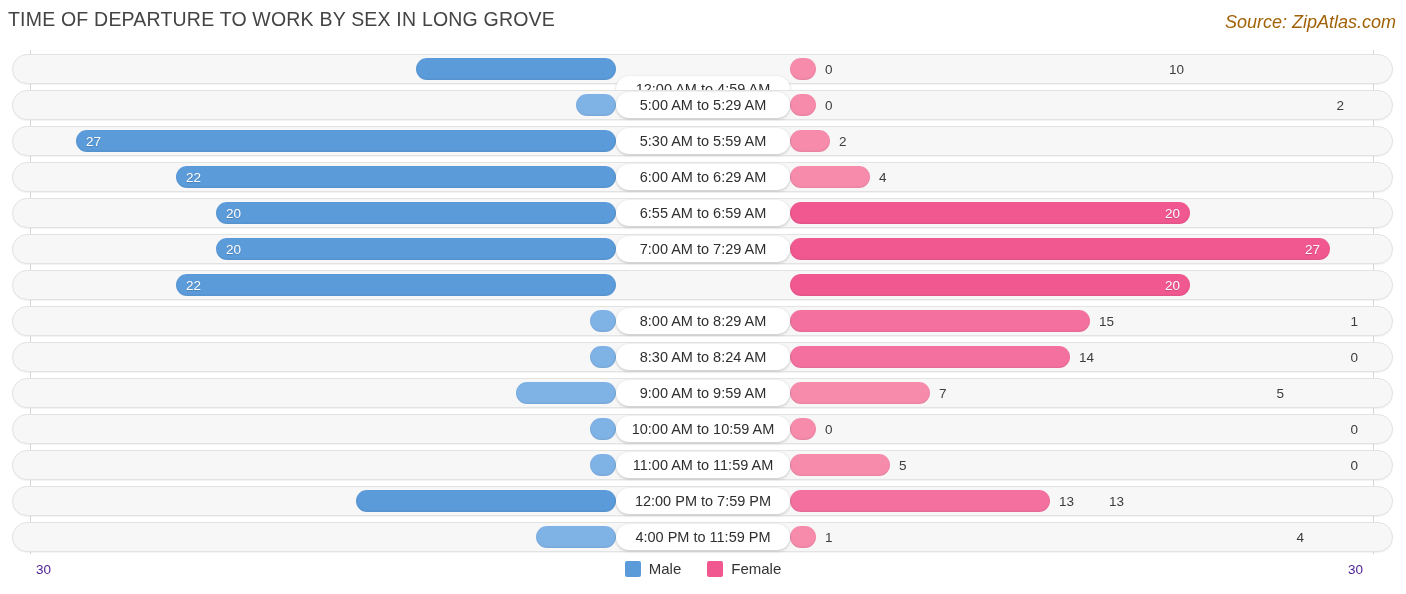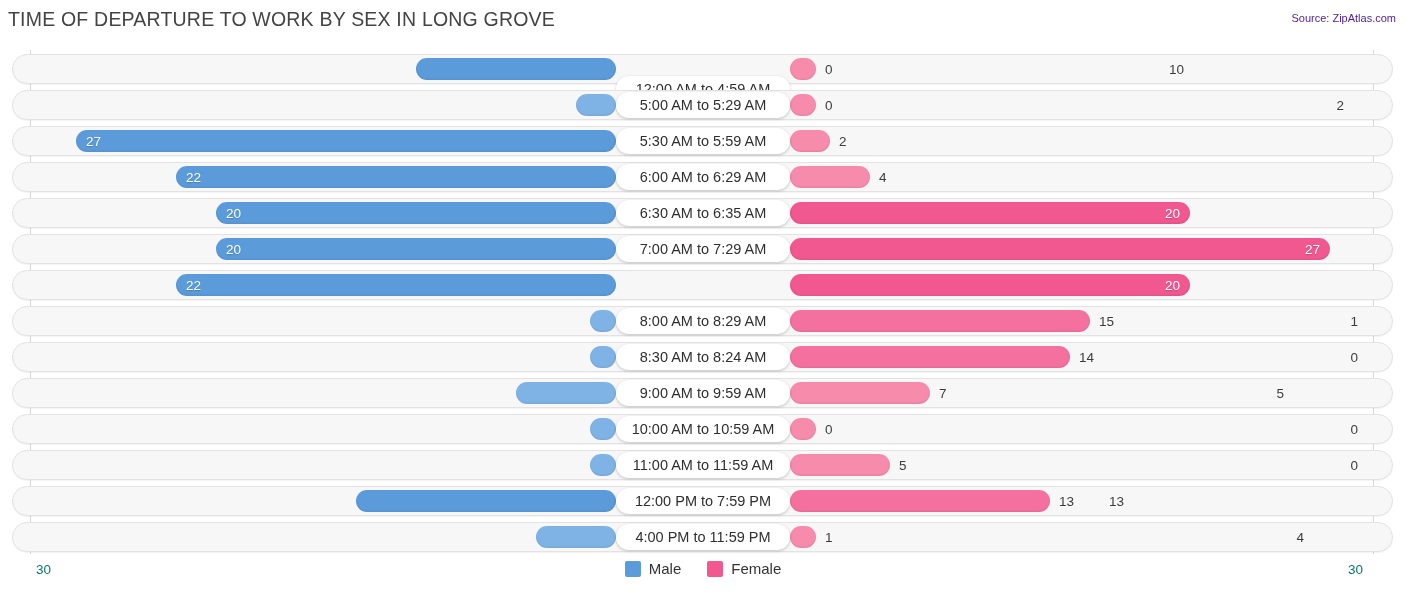--- a/index.html
+++ b/index.html
@@ -15,21 +15,21 @@
 
   
   .title{
     position:absolute;left:8px;top:8px;
     font-size:19.5px;letter-spacing:.2px;
     color:#444444;font-weight:400;
     white-space:nowrap;
   }
   .source{
     position:absolute;right:10px;top:12px;
-    font-size:11px;color:#4c1d95;
+    font-size:18px;font-style:italic;color:#a16207;
     white-space:nowrap;
   }
 
   
   .plot{position:absolute;left:0;top:50px;width:1406px;height:504px;}
 
   .axis-line{
     position:absolute;top:0;width:1px;height:504px;
     background:#d8d8d8;
   }
@@ -94,21 +94,21 @@
     box-shadow:0 1px 3px rgba(0,0,0,.22);
     display:flex;align-items:center;justify-content:center;
     font-size:14.5px;color:#2f2f2f;
     box-sizing:border-box;
     white-space:nowrap;
   }
 
   
   .axis-tick{
     position:absolute;top:562px;
-    font-size:13.5px;color:#0f766e;
+    font-size:13.5px;color:#4c1d95;
   }
   .tick-left{left:36px;}
   .tick-right{left:1348px;}
 
   .legend{
     position:absolute;top:560px;left:0;width:1406px;
     display:flex;align-items:center;justify-content:center;gap:26px;
     pointer-events:none;
   }
   .legend-item{display:flex;align-items:center;gap:8px;}
@@ -162,21 +162,21 @@
         <div class="cat-pill" style="left: 604px; width: 174px;">6:00 AM to 6:29 AM</div>
       </div>
       <div class="row" style="top: 148px;">
         <div class="track"></div>
         <div class="bar male strong" style="left: 204px; width: 400px;">
           <span class="bar-val-in left">20</span>
         </div>
         <div class="bar female strong" style="left: 778px; width: 400px;">
           <span class="bar-val-in right">20</span>
         </div>
-        <div class="cat-pill" style="left: 604px; width: 174px;">6:30 AM to 6:35 AM</div>
+        <div class="cat-pill" style="left: 604px; width: 174px;">6:55 AM to 6:59 AM</div>
       </div>
       <div class="row" style="top: 184px;">
         <div class="track"></div>
         <div class="bar male strong" style="left: 204px; width: 400px;">
           <span class="bar-val-in left">20</span>
         </div>
         <div class="bar female strong" style="left: 778px; width: 540px;">
           <span class="bar-val-in right">27</span>
         </div>
         <div class="cat-pill" style="left: 604px; width: 174px;">7:00 AM to 7:29 AM</div>

